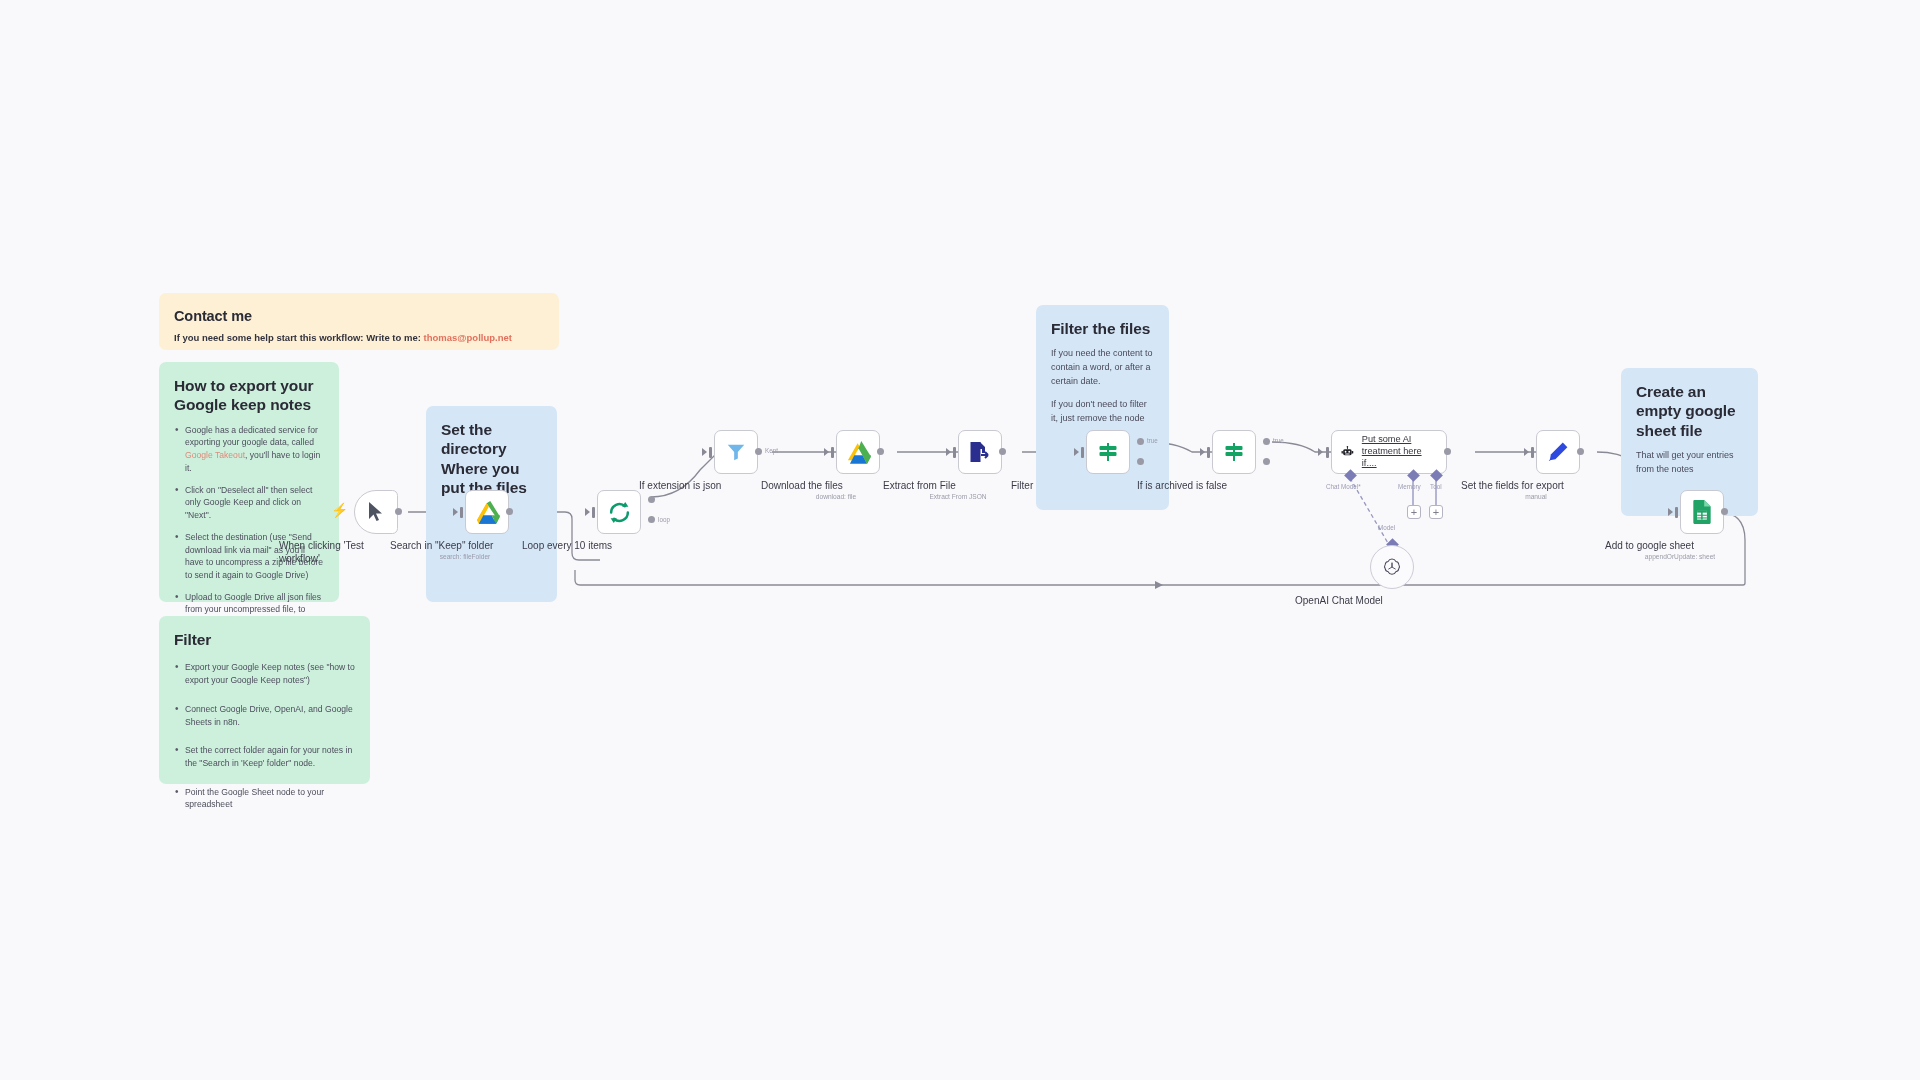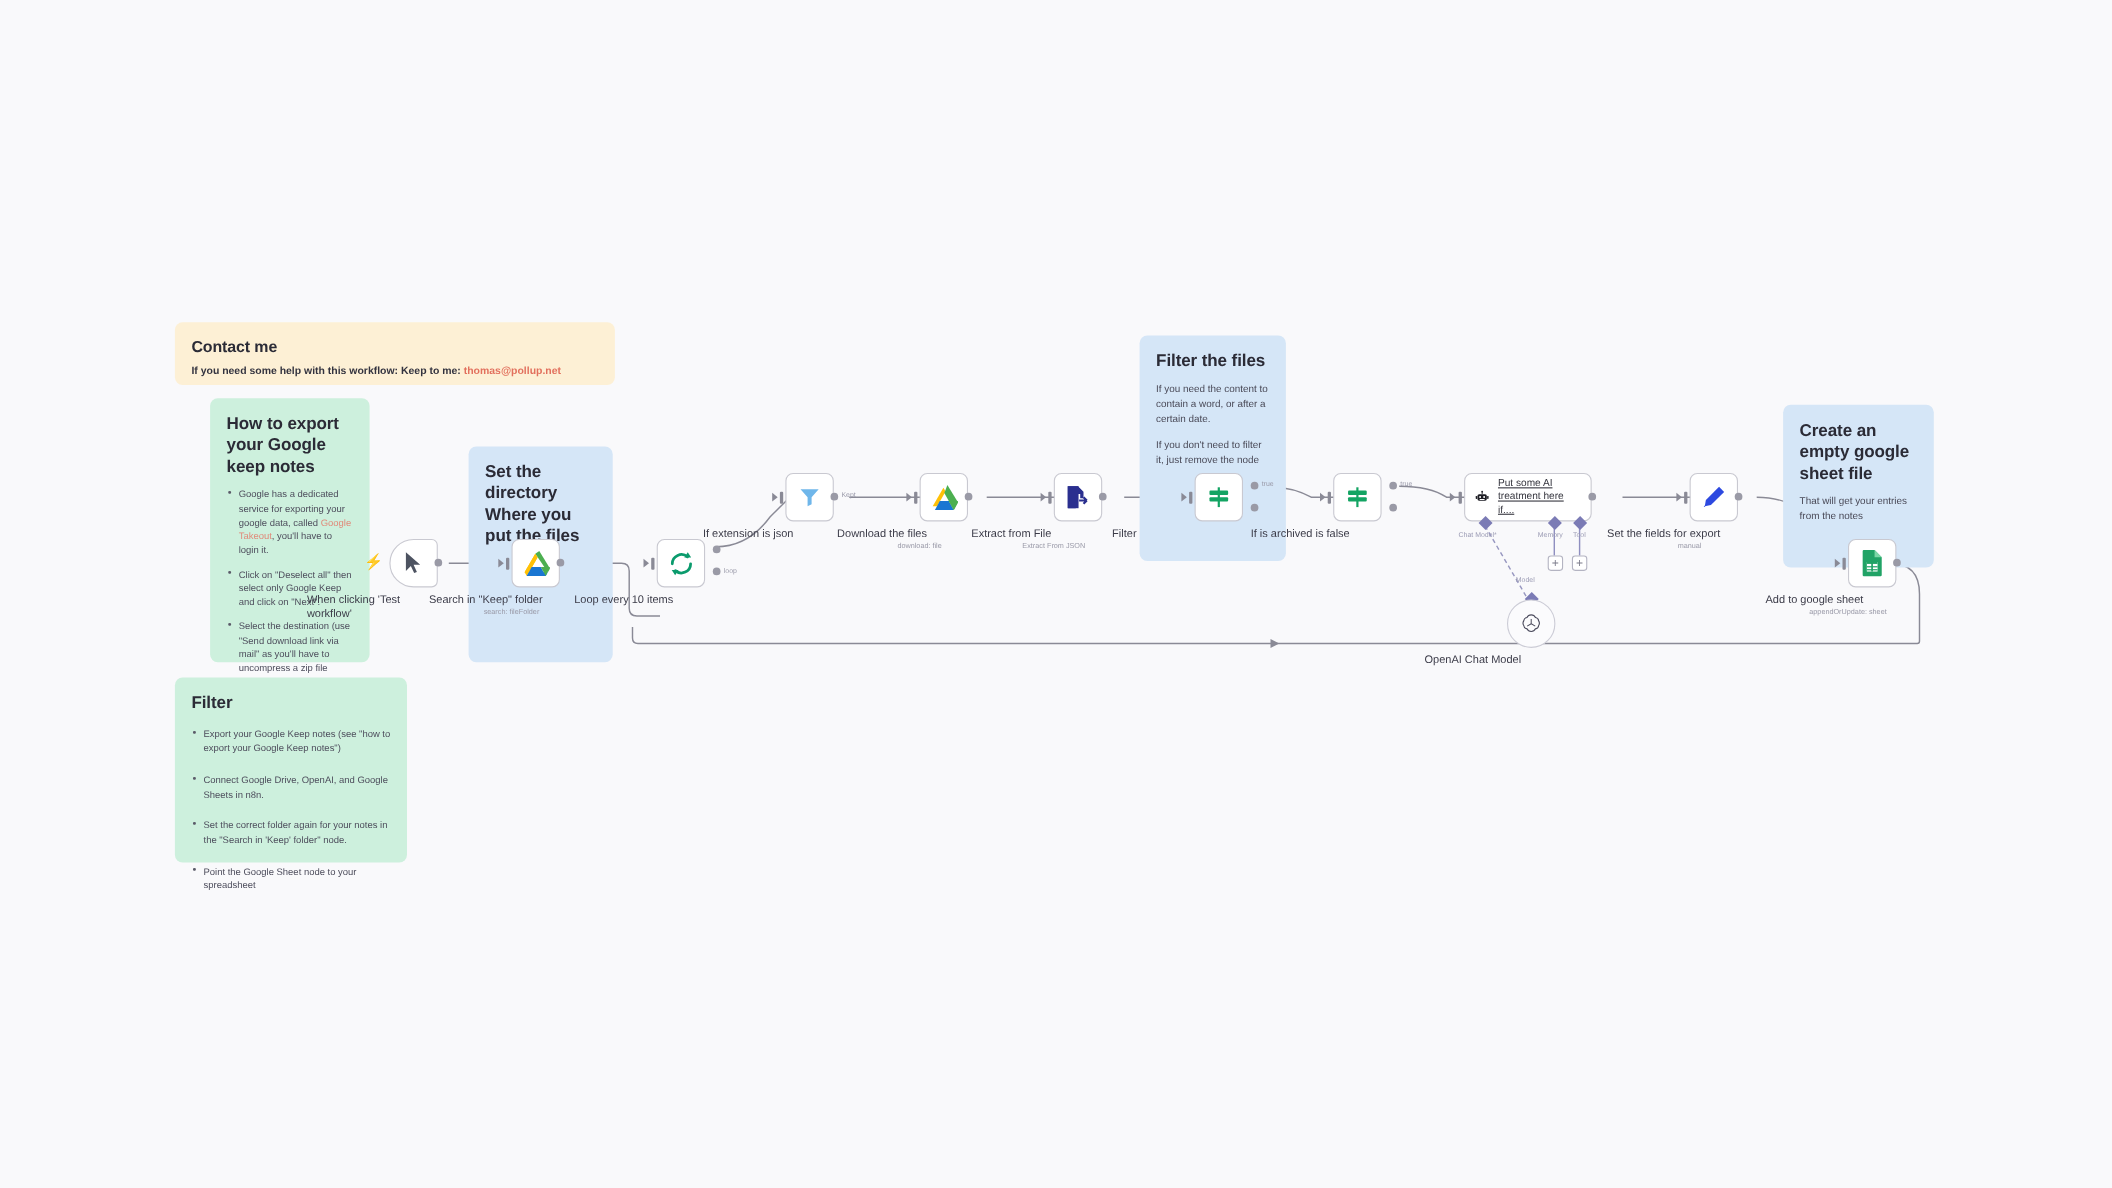--- a/index.html
+++ b/index.html
@@ -135,25 +135,25 @@
 
       <path d="M 1436 478 L 1436 505" stroke="#8f8fc0"></path>
     </g>
 
     <polygon points="1155,581 1163,585 1155,589" fill="#8a8a96"></polygon>
   </svg>
 
   <div class="note note-yellow" style="left:159px; top:293px; width:400px; height:57px;">
     <h3>Contact me</h3>
     <div class="line">
-      <span>If you need some help with this workflow: Keep to me: </span><span class="mail">thomas@pollup.net</span>
-    </div>
-  </div>
-
-  <div class="note note-green" style="left:159px; top:362px; width:145px; height:240px;margin-left:32px;">
+      <span>If you need some help start this workflow: Write to me: </span><span class="mail">thomas@pollup.net</span>
+    </div>
+  </div>
+
+  <div class="note note-green" style="left:159px; top:362px; width:180px; height:240px;">
     <h3>How to export your Google keep notes</h3>
     <ul>
       <li>
         Google has a dedicated service for exporting your google data, called
         <a>Google Takeout</a>, you'll have to login it.
       </li>
       <li>Click on "Deselect all" then select only Google Keep and click on "Next".</li>
       <li>Select the destination (use "Send download link via mail" as you'll have to uncompress a zip file before to send it again to Google Drive)</li>
       <li>Upload to Google Drive all json files from your uncompressed file, to specific directory and you are ready to start!</li>
     </ul>

